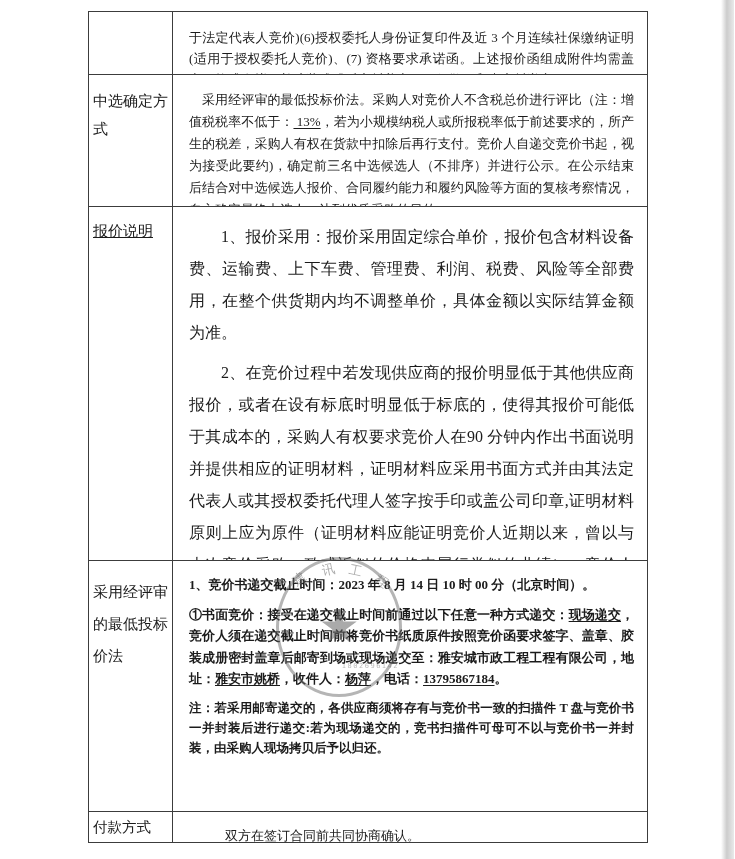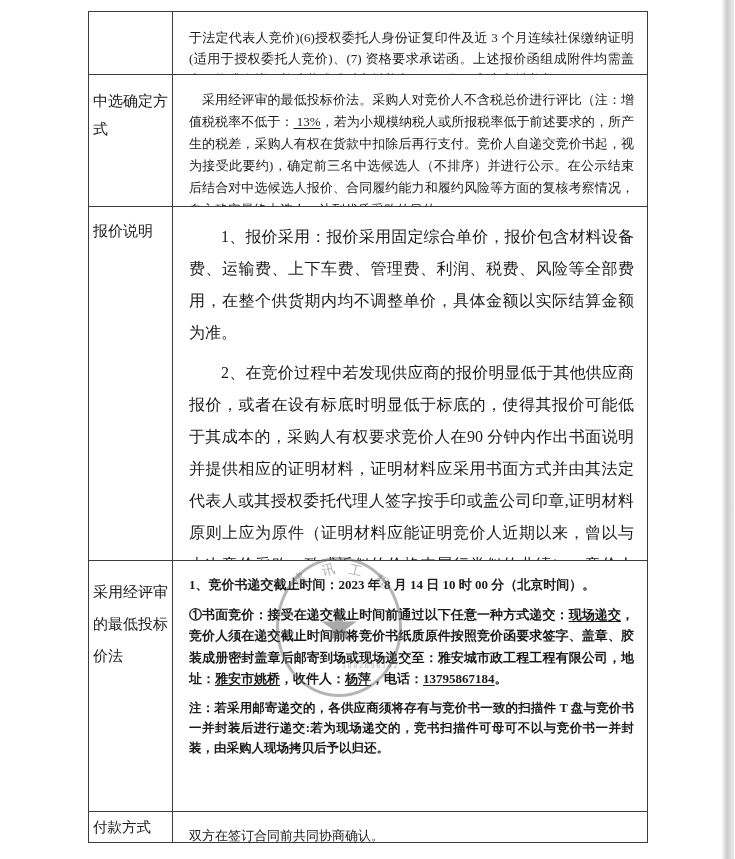--- a/index.html
+++ b/index.html
@@ -28,28 +28,28 @@
   .cnt{flex:1;box-sizing:border-box;padding:6px 5px 0 8px;font-size:13px;line-height:21px;text-align:justify;}
   .cnt p{margin:8px;}
   .u{text-decoration:underline;text-underline-offset:2px;}
 
   .r1{height:63px;}
   .r1 .cnt{padding-top:7px;}
   .r2{height:132px;}
   .r2 .cnt{line-height:22px;}
   .r2 .cnt p{text-indent:1em;}
   .r3{height:354px;}
-  .r3 .lbl{line-height:24px;}
+  .r3 .lbl{line-height:24px;text-decoration:underline;}
   .r3 .cnt{font-size:16px;line-height:32px;padding-top:6px;}
   .r3 .cnt p{text-indent:2em;}
   .r4{height:251px;}
   .r4 .lbl{line-height:32px;padding-top:15px;}
   .r4 .cnt{line-height:21.5px;padding-top:5px;font-weight:bold;}
   .r4 .cnt p.note{font-size:12.5px;line-height:20px;margin-top:5px;}
-  .r5{height:30px;}
+  .r5{height:30px;gap:36px;}
   .r5 .lbl{padding-top:7px;line-height:16px;font-size:14.5px;}
   .r5 .cnt{padding-top:5px;}
 
   
   .seal{
     position:absolute;left:276px;top:557px;width:126px;height:140px;
     border:3px solid rgba(100,100,100,.48);border-radius:50%;
     box-sizing:border-box;pointer-events:none;z-index:5;
   }
   .seal .star{

